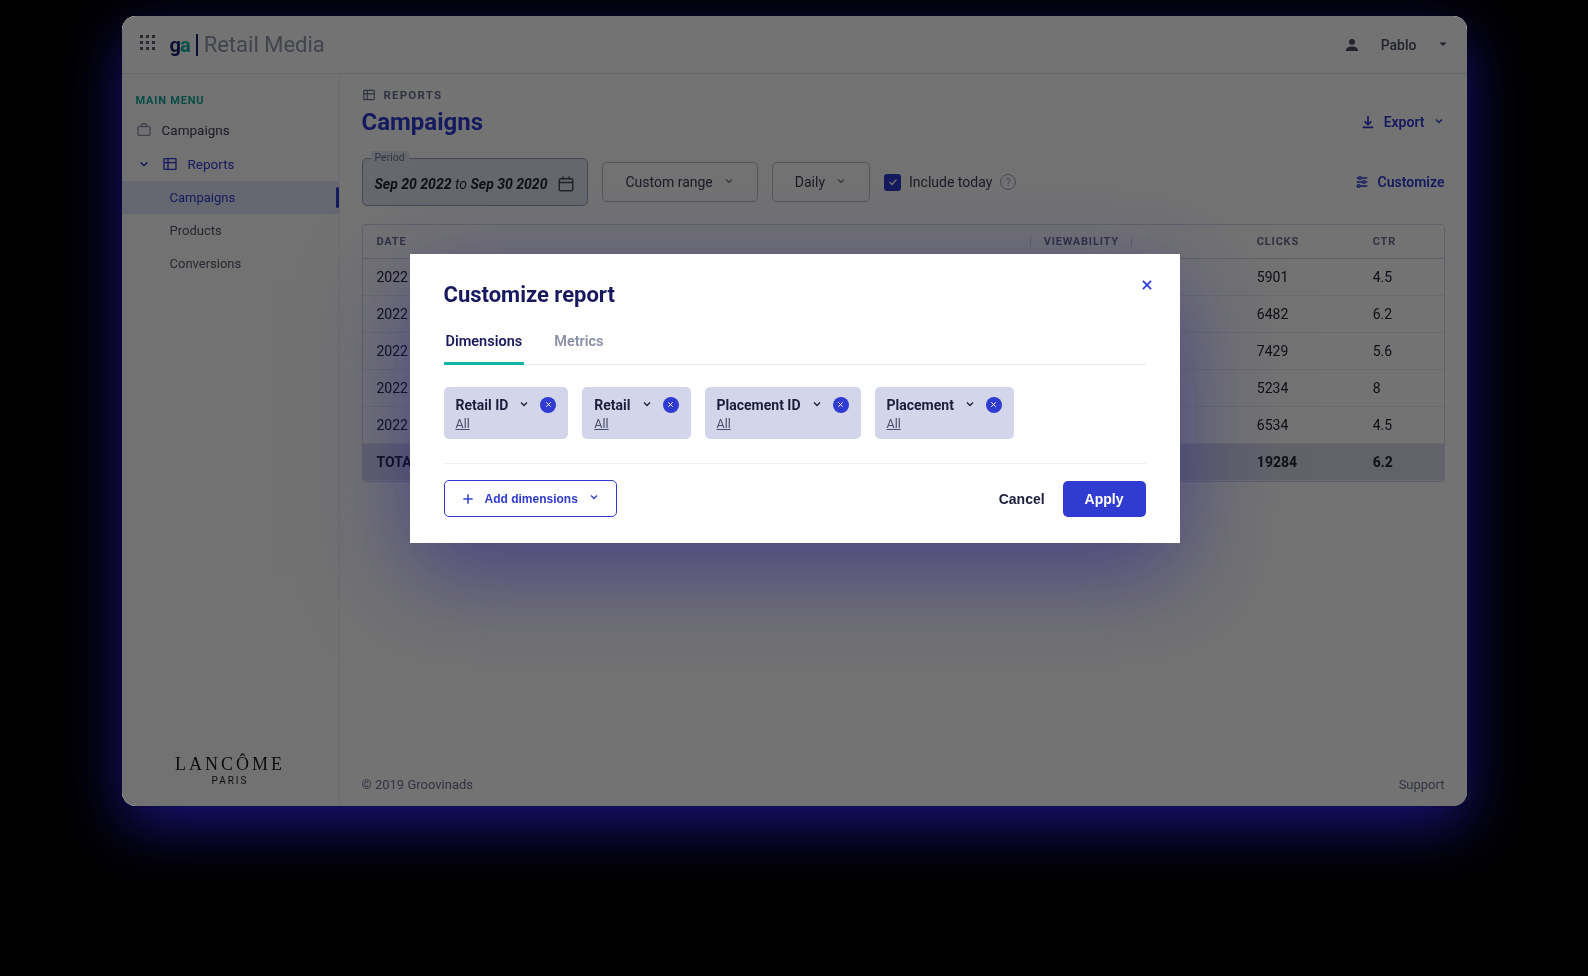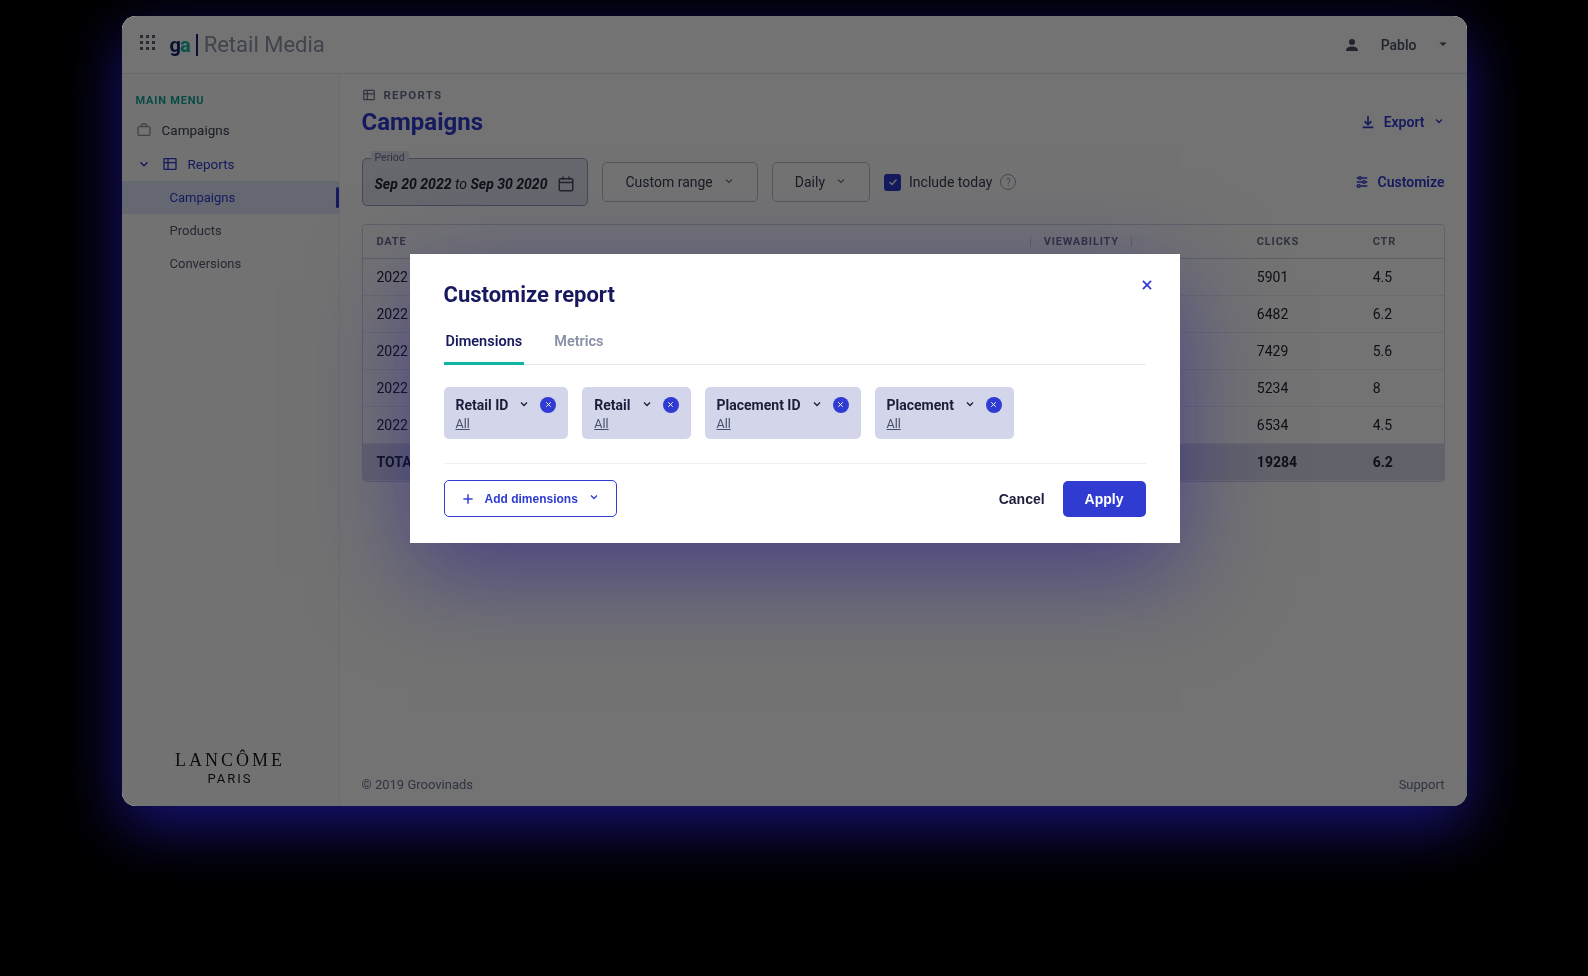--- a/index.html
+++ b/index.html
@@ -62,21 +62,21 @@
   }
   .sb-item.sub { padding-left: 48px; font-size:13px; color:#555a6c;}
   .sb-item.exp { color:#2f3bd1; }
   .sb-item.active { background:#e3e7fb; color:#2f3bd1; position:relative;}
   .sb-item.active::after{ content:""; position:absolute; right:0; top:6px; bottom:6px; width:3px; background:#2f3bd1; border-radius:2px;}
   .sb-icon { width:16px; height:16px; display:inline-flex; align-items:center; justify-content:center; }
   .sidebar .brandfoot {
     margin-top:auto; padding: 20px; text-align:center;
   }
   .brandfoot .bname { font-family: Georgia, 'Times New Roman', serif; letter-spacing:3px; font-size:18px; color:#1a1a1a;}
-  .brandfoot .bcity { font-size:13px; letter-spacing:2px; color:#1a1a1a;}
+  .brandfoot .bcity { font-size:10px; letter-spacing:2px; color:#1a1a1a;}
   
   .main { flex:1; padding: 14px 22px; overflow:hidden; position:relative;}
   .crumb { display:flex; align-items:center; gap:8px; color:#6c7390; font-size:11.5px; letter-spacing:1.2px; font-weight:700;}
   .crumb svg{ width:14px; height:14px; stroke:#6c7390;}
   .pagehead { display:flex; align-items:center; margin-top:6px; }
   .pagehead h1 { font-size:24px; color:#2f3bd1; font-weight:700;}
   .pagehead .sp { flex:1;}
   .export-btn { display:flex; align-items:center; gap:8px; color:#2f3bd1; font-weight:600; font-size:14px;}
   .controls { display:flex; align-items:center; gap:14px; margin-top:22px;}
   .period-box {

